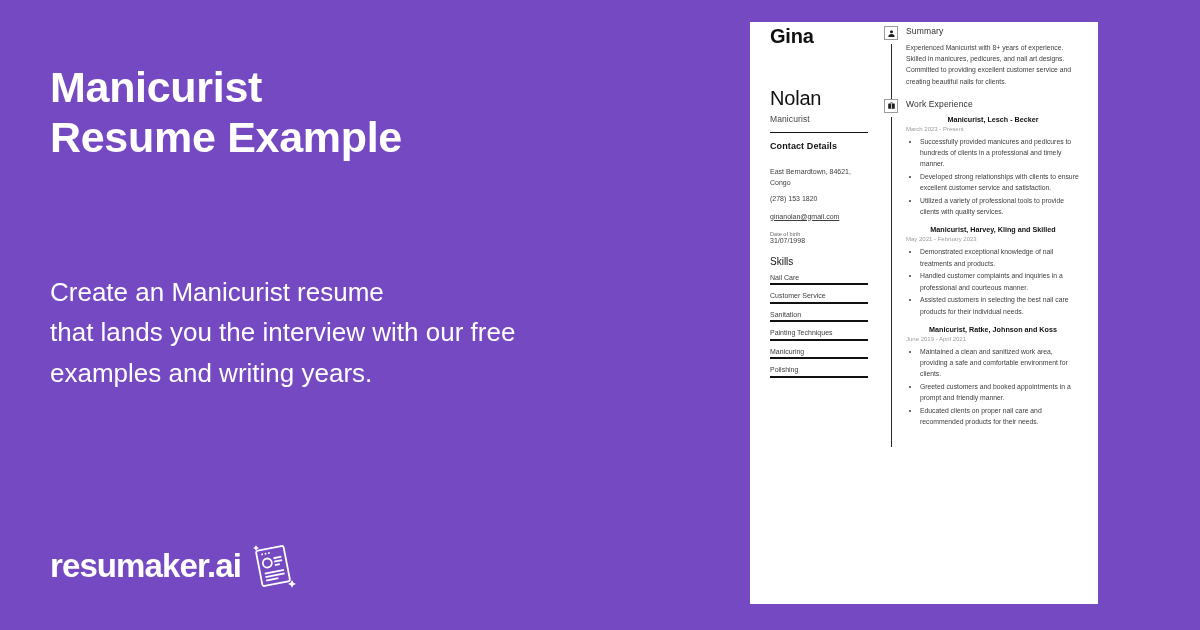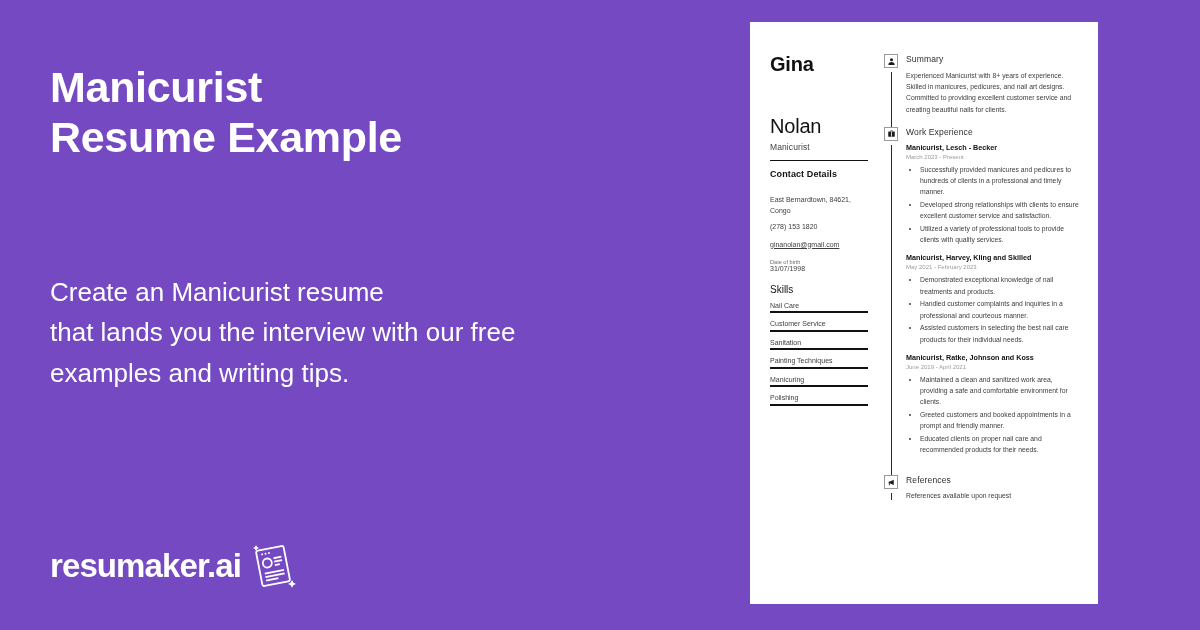--- a/index.html
+++ b/index.html
@@ -58,21 +58,21 @@
   }
   .logo-mark { width: 52px; height: 52px; display: block; }
 
   
   .resume {
     position: absolute;
     left: 750px; top: 22px;
     width: 348px; height: 582px;
     background: #ffffff;
     display: flex;
-    padding: 32px 18px 10px 20px;
+    padding: 4px 18px 10px 20px;
     color: #333333;
   }
 
   
   .r-left { width: 104px; flex: 0 0 104px; padding-right: 6px; }
   .r-name-first {
     font-size: 20px; font-weight: bold; color: #111111;
     line-height: 1.05; letter-spacing: -0.2px;
   }
   .r-name-last {
@@ -128,21 +128,21 @@
   .sec-body { flex: 1; padding-left: 4px; padding-bottom: 12px; }
   .sec-title {
     font-size: 8.5px; color: #2f2f2f; margin-bottom: 5px;
     letter-spacing: .15px; line-height: 1.3;
   }
   .sec-para {
     font-size: 6.8px; color: #3d3d3d; line-height: 1.65;
   }
   .job { margin-bottom: 8px; }
   .job-title {
-    font-size: 7.2px; font-weight: bold; color: #111111; line-height: 1.4;
+    font-size: 7.2px; font-weight: bold; color: #111111; line-height: 1.4; text-align: center;
   }
   .job-dates { font-size: 6px; color: #9b9b9b; margin-top: 1px; }
   .job-bullets { margin: 4px 0 0 14px; padding: 0; }
   .job-bullets li {
     font-size: 6.8px; color: #3d3d3d; line-height: 1.65;
     margin-bottom: 1.5px;
   }
   .refs-text { font-size: 6.8px; color: #3d3d3d; line-height: 1.6; }
 </style>
 </head>
@@ -150,21 +150,21 @@
 
 <div class="page">
 
   <div class="promo">
     <h1 class="promo-title">Manicurist
 Resume Example</h1>
   </div>
 
   <p class="promo-sub">Create an Manicurist resume
 that lands you the interview with our free
-examples and writing tips.</p>
+examples and writing years.</p>
 
   <div class="logo">
     <span class="logo-word">resumaker.ai</span>
     <span>
       <svg class="logo-mark" viewBox="0 0 52 52" fill="none" stroke="#ffffff" stroke-width="1.8">
         <g transform="rotate(-11 26 26)">
           <rect x="12" y="8" width="28" height="36" rx="2"></rect>
           <circle cx="21" cy="22" r="4.5"></circle>
           <line x1="28" y1="18.5" x2="36" y2="18.5"></line>
           <line x1="28" y1="22" x2="36" y2="22"></line>
@@ -296,31 +296,16 @@
             <div class="job-dates">June 2019 - April 2021</div>
             <ul class="job-bullets">
               <li>Maintained a clean and sanitized work area, providing a safe and comfortable environment for clients.</li>
               <li>Greeted customers and booked appointments in a prompt and friendly manner.</li>
               <li>Educated clients on proper nail care and recommended products for their needs.</li>
             </ul>
           </div>
         </div>
       </div>
 
-      <div class="sec">
-        <div class="sec-gutter">
-          <div class="sec-icon">
-            <svg viewBox="0 0 16 16" fill="#1d1d1d">
-              <path d="M3 6.2h2.4L12 3.2v9.2L5.4 9.6H3z"></path>
-              <rect x="3.4" y="9.6" width="1.5" height="3.4"></rect>
-            </svg>
-          </div>
-          <div class="sec-rail short"></div>
-        </div>
-        <div class="sec-body">
-          <div class="sec-title">References</div>
-          <div class="refs-text">References available upon request</div>
-        </div>
-      </div>
 
     </div>
   </div>
 </div>
 
 </body></html>

